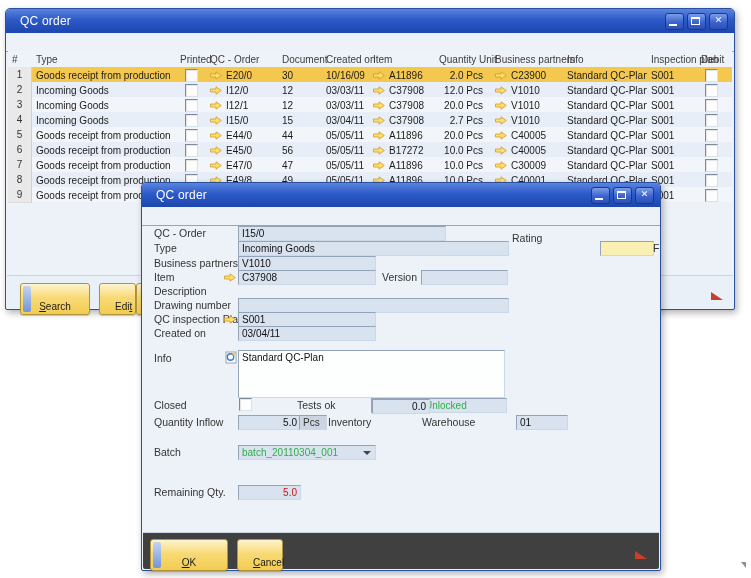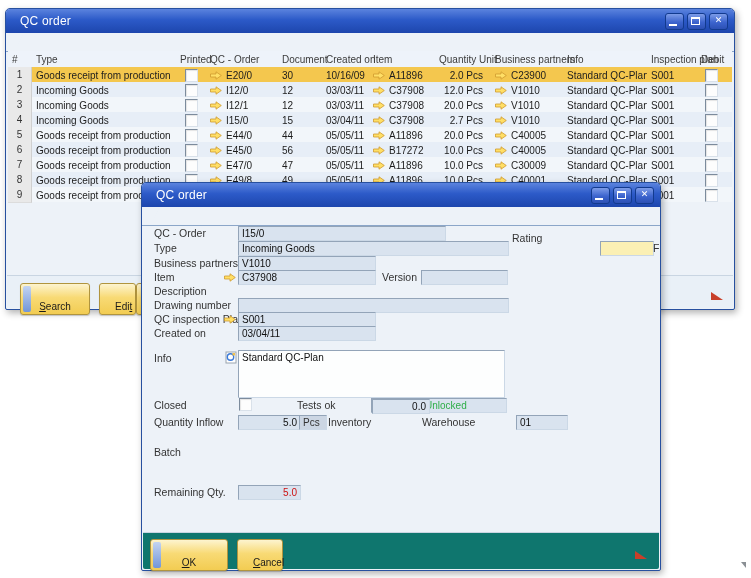--- a/index.html
+++ b/index.html
@@ -478,25 +478,26 @@
 
   <span class="dl" style="left:12px;top:233px">Quantity Inflow</span>
   <span class="df right" style="left:96px;top:232px;width:55px">5.0</span>
   <span class="df unit" style="left:157px;top:232px;width:20px">Pcs</span>
   <span class="dl" style="left:186px;top:233px">Inventory</span>
   <span class="df right" style="left:230px;top:216px;width:50px">0.0</span>
   <span class="dl" style="left:280px;top:233px">Warehouse</span>
   <span class="df" style="left:374px;top:232px;width:44px">01</span>
 
   <span class="dl" style="left:12px;top:263px">Batch</span>
+  <span class="df green combo" style="left:96px;top:262px;width:130px">batch_20110304_001</span>
 
   <span class="dl" style="left:12px;top:303px">Remaining Qty.</span>
   <span class="df red right" style="left:96px;top:302px;width:55px">5.0</span>
 
-  <div style="position:absolute;left:1px;right:1px;top:349px;bottom:1px;background:#0f766e;border-top:1px solid #c9d5e2;border-radius:0 0 2px 2px">
+  <div style="position:absolute;left:1px;right:1px;top:349px;bottom:1px;background:#404040;border-top:1px solid #c9d5e2;border-radius:0 0 2px 2px">
     <button class="btn" style="left:7px;top:6px;width:78px">
       <span class="cap"></span><span></span><span class="u">O</span><span>K</span>
     </button>
     <button class="btn" style="left:94px;top:6px;width:46px">
       <span></span><span class="u">C</span><span>ancel</span>
     </button>
     <div class="resize-triangle" style="right:12px;bottom:10px"></div>
   </div>
 </div>
 

